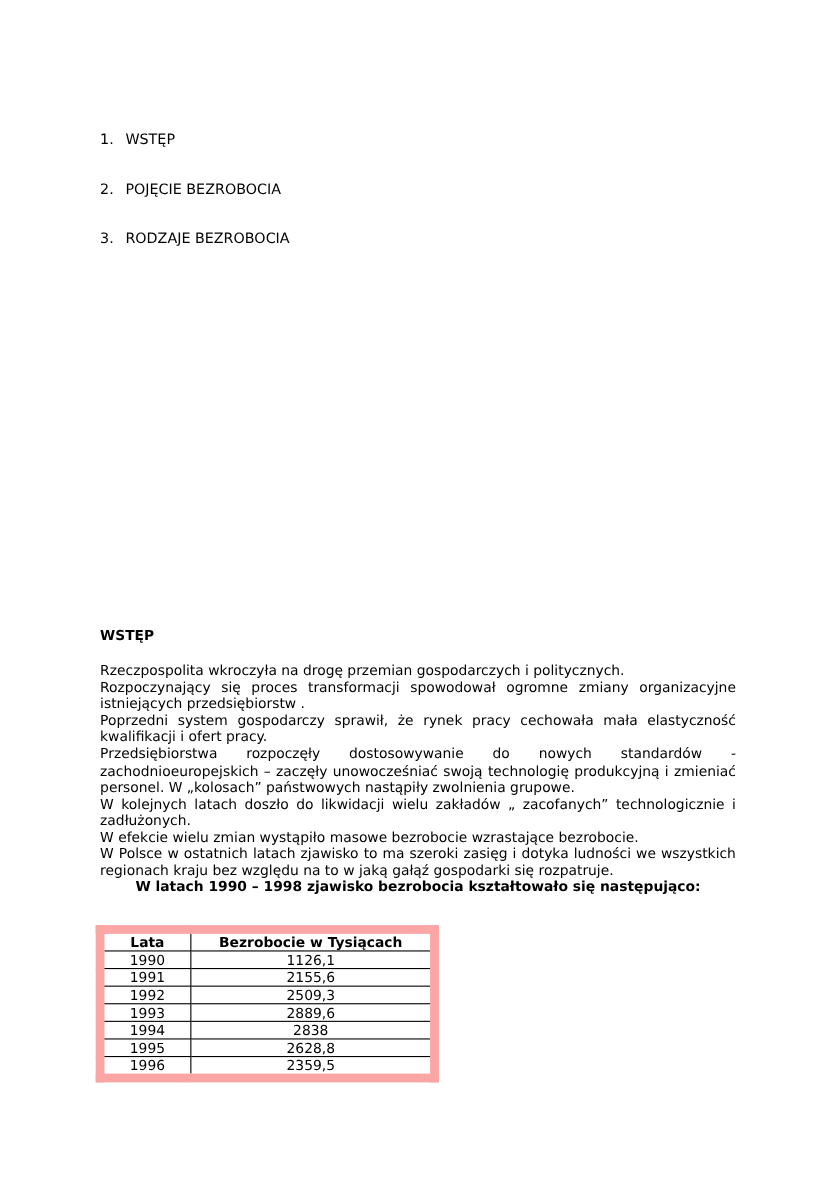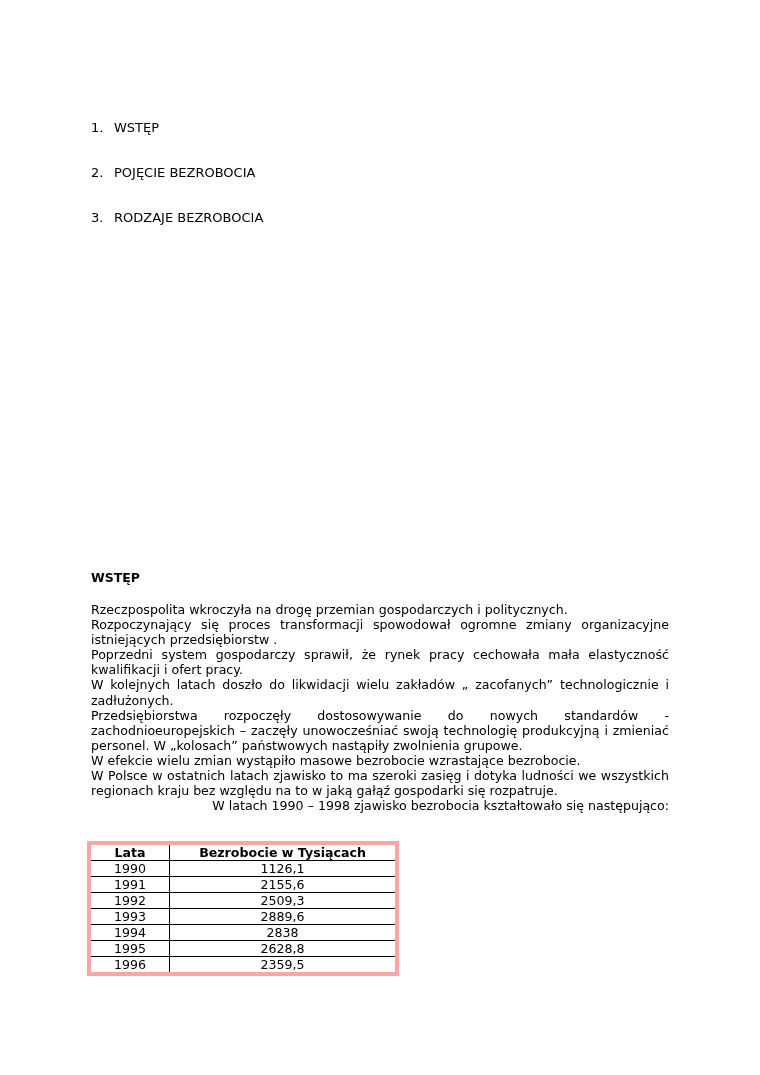--- a/index.html
+++ b/index.html
@@ -53,29 +53,30 @@
       line-height: 18px;
       margin: 0 0 15px 0;
     }
     .para {
       font-size: 12.6px;
       line-height: 15.1px;
       text-align: justify;
       margin: 0;
     }
     .para.last-left {
-      text-align: right;
+      text-align: center;
+      font-weight: bold;
     }
     .data-table {
       position: absolute;
       left: 87px;
       top: 841px;
       width: 312px;
       border-collapse: collapse;
-      border: 4px solid #fca5a5;
+      border: 8px solid #fca5a5;
       font-size: 12.6px;
     }
     .data-table th, .data-table td {
       border: 1px solid #000000;
       text-align: center;
       padding: 0;
       height: 15px;
       line-height: 15px;
     }
     .data-table th {
@@ -98,22 +99,22 @@
     <li class="toc-item">
       <span class="toc-num">3.</span><span>RODZAJE BEZROBOCIA</span>
     </li>
   </ol>
 
   <div class="section">
     <h2 class="section-heading">WSTĘP</h2>
     <p class="para">Rzeczpospolita wkroczyła na drogę przemian gospodarczych i politycznych.</p>
     <p class="para">Rozpoczynający się proces transformacji spowodował ogromne zmiany organizacyjne istniejących przedsiębiorstw .</p>
     <p class="para">Poprzedni system gospodarczy sprawił, że rynek pracy cechowała mała elastyczność kwalifikacji i ofert pracy.</p>
+    <p class="para">Przedsiębiorstwa rozpoczęły dostosowywanie do nowych standardów - zachodnioeuropejskich – zaczęły unowocześniać swoją technologię produkcyjną i zmieniać personel. W „kolosach” państwowych nastąpiły zwolnienia grupowe.</p>
     <p class="para">W kolejnych latach doszło do likwidacji wielu zakładów „ zacofanych”  technologicznie i zadłużonych.</p>
-    <p class="para">Przedsiębiorstwa rozpoczęły dostosowywanie do nowych standardów - zachodnioeuropejskich – zaczęły unowocześniać swoją technologię produkcyjną i zmieniać personel. W „kolosach” państwowych nastąpiły zwolnienia grupowe.</p>
     <p class="para">W efekcie wielu zmian wystąpiło masowe bezrobocie wzrastające bezrobocie.</p>
     <p class="para">W Polsce w ostatnich latach zjawisko to ma szeroki zasięg i dotyka ludności we wszystkich regionach kraju bez względu na to w jaką gałąź gospodarki się rozpatruje.</p>
     <p class="para last-left">W  latach 1990 – 1998 zjawisko bezrobocia kształtowało się następująco:</p>
   </div>
 
   <table class="data-table">
     <thead>
       <tr>
         <th class="col-year">Lata</th>
         <th>Bezrobocie w Tysiącach</th>

